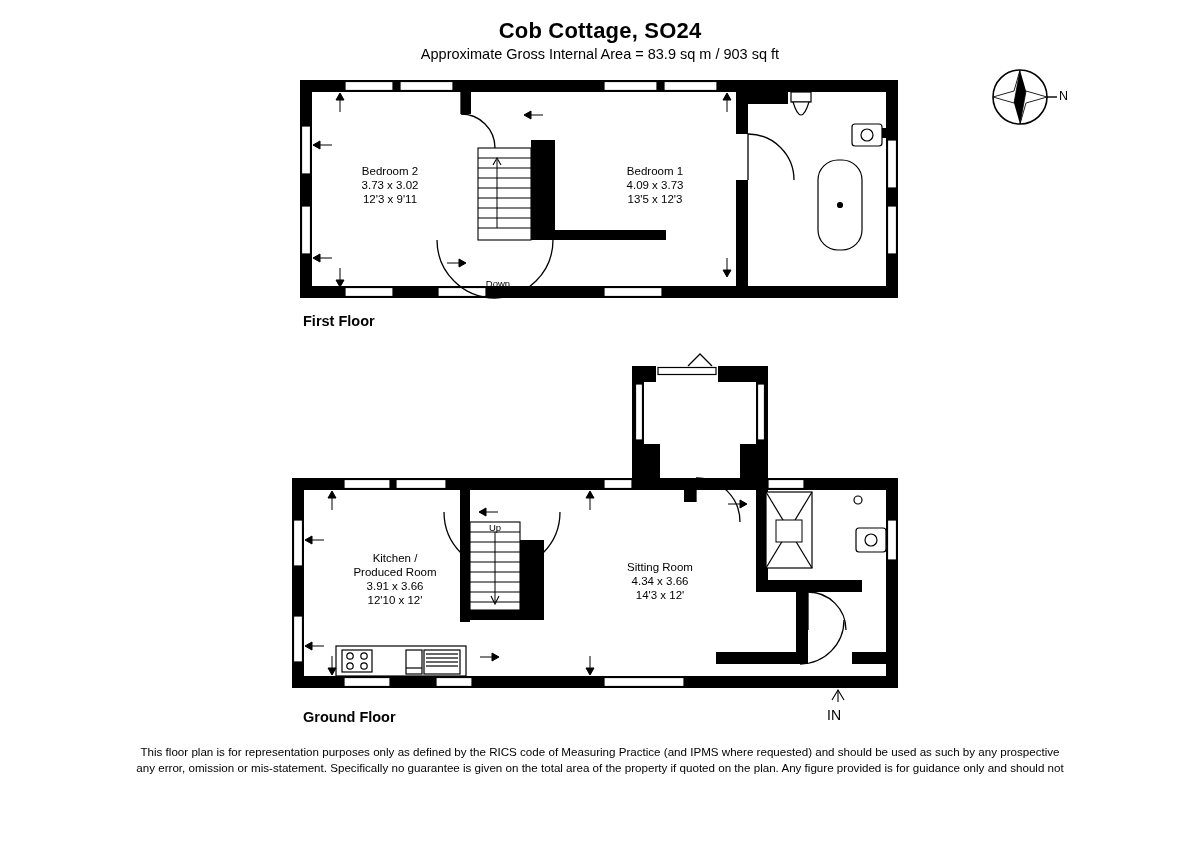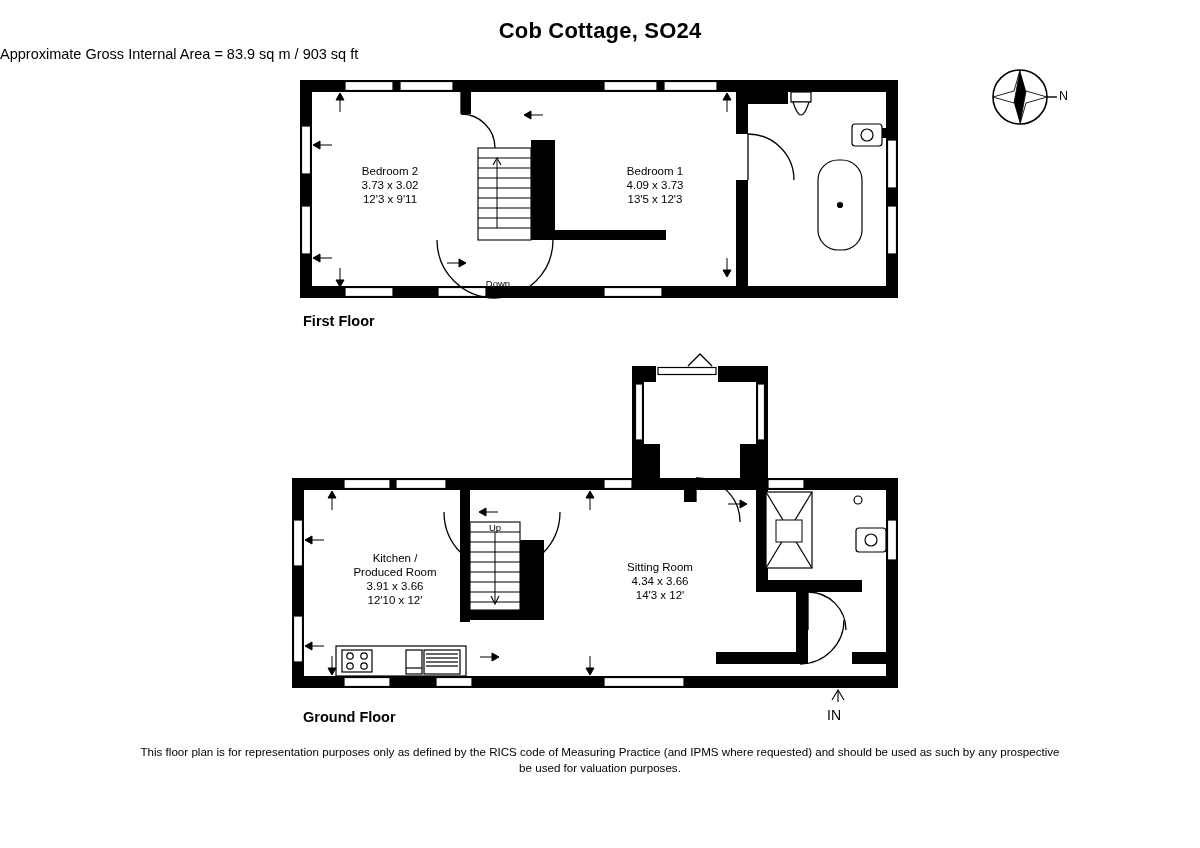--- a/index.html
+++ b/index.html
@@ -28,20 +28,21 @@
     width: 1200px;
     text-align: center;
     font-size: 22px;
     font-weight: bold;
     letter-spacing: 0.2px;
   }
   .subtitle {
     position: absolute;
     left: 0; top: 46px;
     width: 1200px;
+    text-align: center;
     font-size: 14.5px;
     font-weight: normal;
   }
   
   .floor-label {
     position: absolute;
     font-size: 14.5px;
     font-weight: bold;
   }
   #first-floor-label { left: 303px; top: 313px; }
@@ -379,16 +380,16 @@
     <div>4.34 x 3.66</div>
     <div>14'3 x 12'</div>
   </div>
 
   <div class="mini-label" style="left:470px; top:522px; width:50px;">Up</div>
 
   <div class="in-label">IN</div>
 
   <div class="disclaimer">
     <div>This floor plan is for representation purposes only as defined by the RICS code of Measuring Practice (and IPMS where requested) and should be used as such by any prospective</div>
-    <div>be used for valuation purposes.</div>
+    <div>any error, omission or mis-statement. Specifically no guarantee is given on the total area of the property if quoted on the plan. Any figure provided is for guidance only and should not</div>
   </div>
 
 </div>
 
 </body></html>

